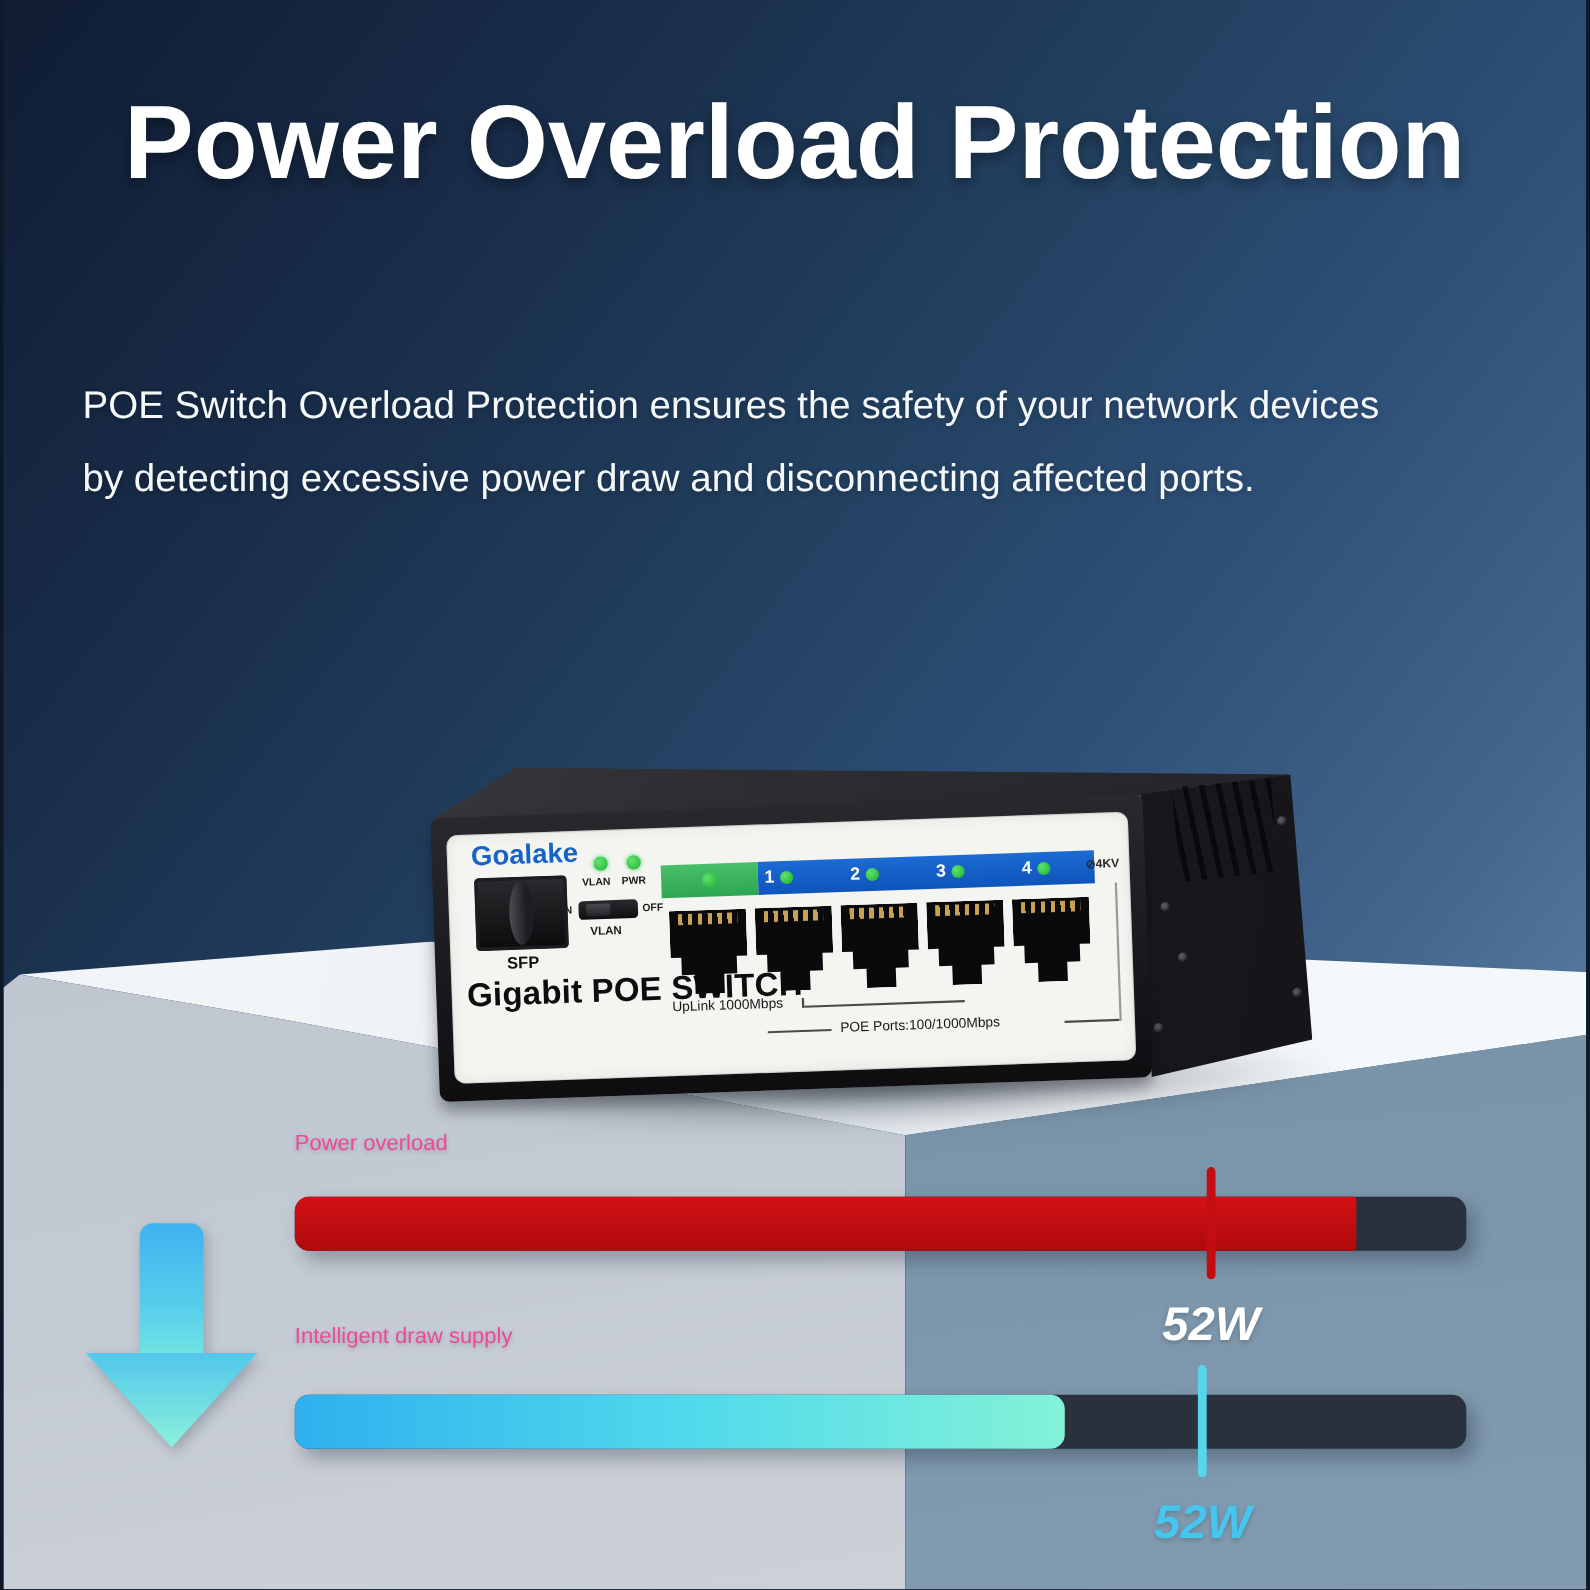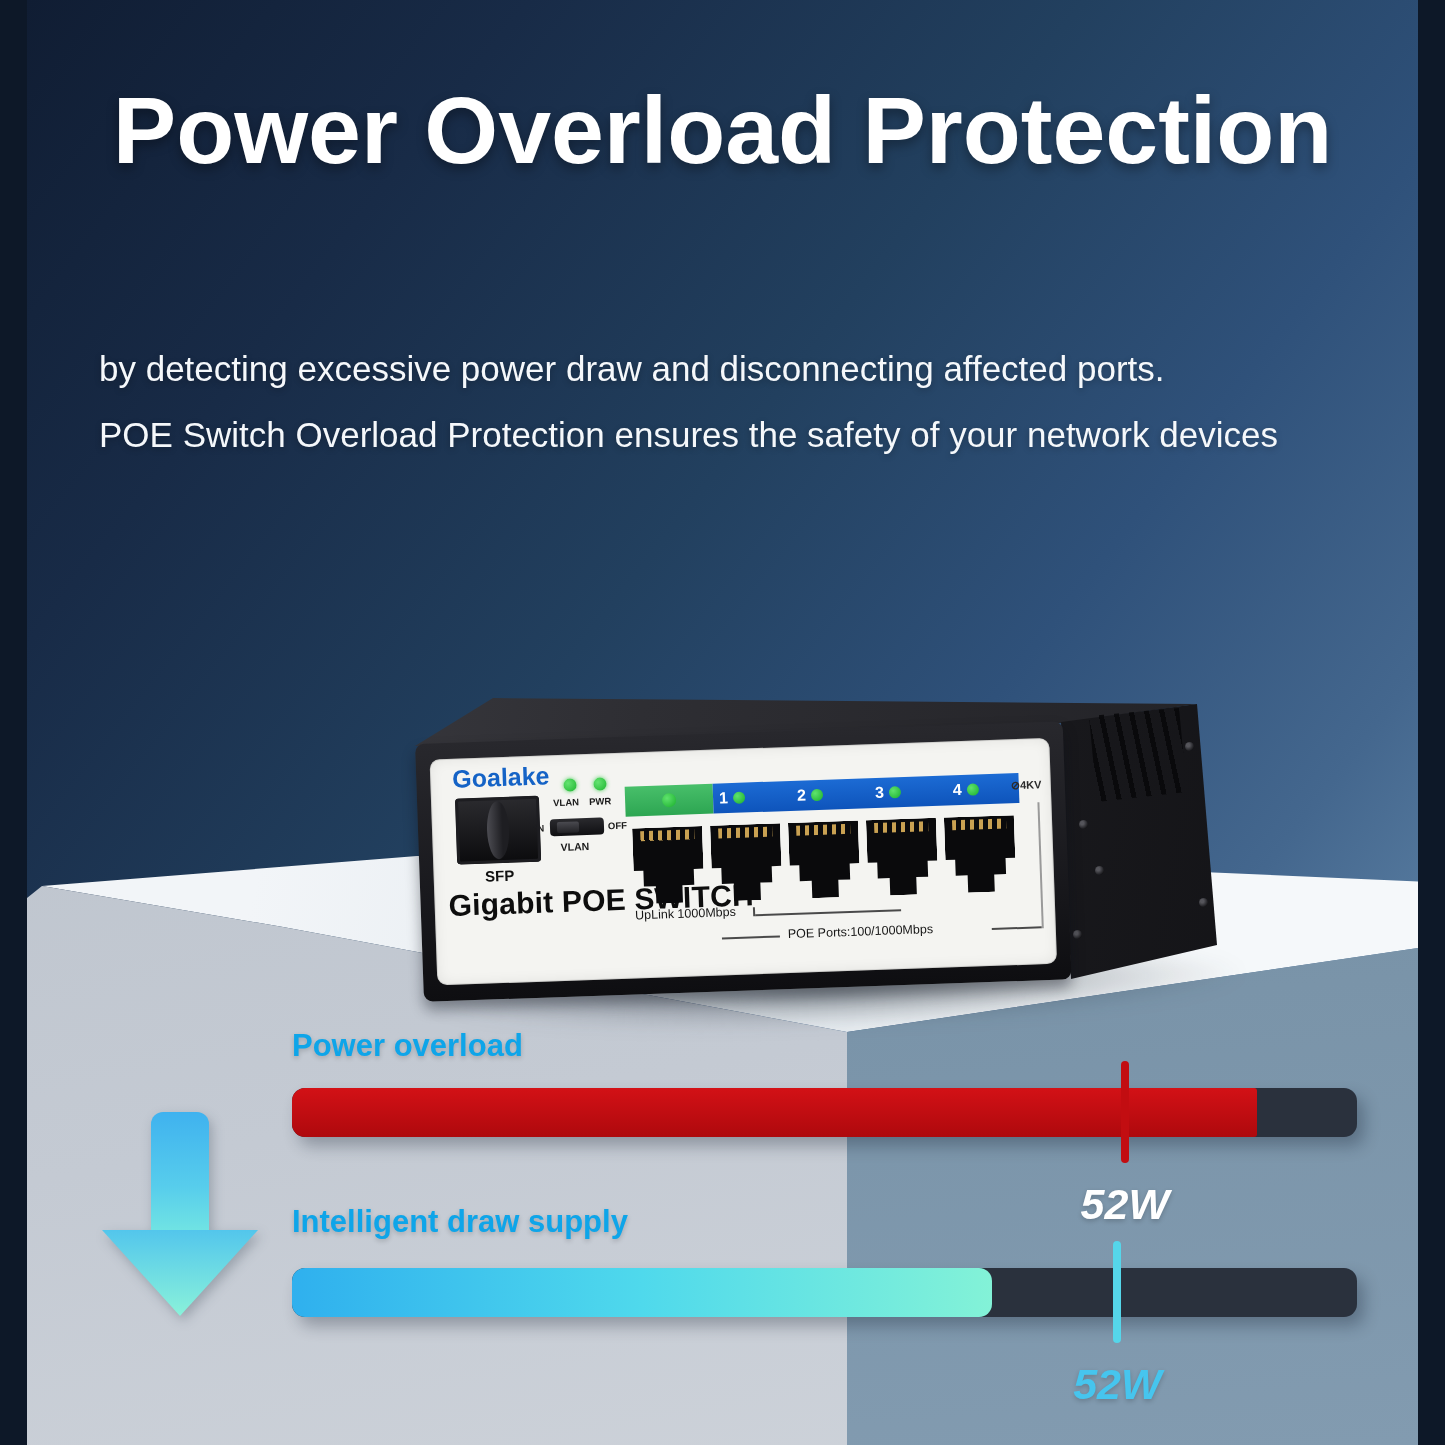--- a/index.html
+++ b/index.html
@@ -1,17 +1,17 @@
 <!DOCTYPE html>
 <html><head>
 <meta charset="utf-8">
 <style>
   html,body{margin:0;padding:0;background:#0d1828;}
   .canvas{position:relative;width:1391px;height:1445px;overflow:hidden;margin:0 auto;
-          font-family:"Liberation Sans",sans-serif;}
+          font-family:"Liberation Sans",sans-serif;padding-left:48px;}
 
   
   .sky{position:absolute;inset:0;
        background:linear-gradient(128deg,#101d33 0%,#182b47 20%,#22405f 42%,#2f517a 60%,#44678e 76%,#6f94b4 96%);}
   .ped-top{position:absolute;inset:0;
        background:linear-gradient(103deg,#f2f5f8 25%,#e3e9ee 55%,#f5f8fa 80%);
        clip-path:polygon(15px 886px,390px 856px,1175px 872px,1445px 884px,1445px 940px,820px 1032px,256px 927px);}
   .ped-left{position:absolute;inset:0;
        background:linear-gradient(170deg,#ccd2d9 0%,#bcc3cc 35%,#c4cad3 70%,#ced3da 100%);
        clip-path:polygon(0px 898px,15px 886px,256px 927px,820px 1032px,820px 1445px,0px 1445px);}
@@ -78,21 +78,21 @@
   .port{position:absolute;top:76px;width:70px;height:76px;background:#0a0a0c;
        clip-path:polygon(0% 0%,100% 0%,100% 56%,86% 56%,86% 77%,69% 77%,69% 100%,31% 100%,31% 77%,14% 77%,14% 56%,0% 56%);}
   .pins{position:absolute;top:3px;left:12%;width:76%;height:10px;
        background:repeating-linear-gradient(90deg,#c9a152 0px,#c9a152 4px,rgba(0,0,0,0) 4px,rgba(0,0,0,0) 9px);}
   .surge{position:absolute;left:580px;top:40px;font-size:11px;font-weight:700;color:#2b2b2b;}
   .cap-uplink{position:absolute;left:200px;top:156px;font-size:12.5px;color:#161616;font-weight:400;}
   .cap-poe{position:absolute;left:352px;top:180px;font-size:12.5px;color:#161616;}
   .thin-line{position:absolute;background:#4a4a4a;}
 
   
-  .bar-label{position:absolute;color:#0ea5e9;font-size:31px;font-weight:700;
+  .bar-label{position:absolute;color:#ec4899;font-size:20px;font-weight:400;
        text-shadow:0 2px 5px rgba(0,0,0,.2);}
   .bar-track{position:absolute;left:265px;width:1065px;height:49px;border-radius:13px;
        box-shadow:7px 9px 16px rgba(18,28,42,.3);font-style:italic;}
   .bar-fill{position:absolute;left:0;top:0;height:100%;border-radius:13px 3px 3px 13px;}
   .bar-fill.rounded{border-radius:13px;}
   .bar-marker{position:absolute;top:-27px;width:8px;height:102px;border-radius:4px;}
   .bar-value{position:absolute;top:92px;width:160px;text-align:center;
        font-size:43px;font-weight:700;text-shadow:0 2px 5px rgba(0,0,0,.2);}
 
   .arrow{position:absolute;left:75px;top:1112px;width:156px;height:202px;
@@ -108,22 +108,22 @@
 
 <div class="canvas">
 
   <div class="sky"></div>
   <div class="ped-top"></div>
   <div class="ped-left"></div>
   <div class="ped-right"></div>
 
   <div class="title">Power Overload Protection</div>
   <div class="desc">
+    <div>POE Switch Overload Protection ensures the safety of your network devices</div>
     <div>by detecting excessive power draw and disconnecting affected ports.</div>
-    <div>POE Switch Overload Protection ensures the safety of your network devices</div>
   </div>
 
   <div class="sw-shadow"></div>
   <div class="sw-top"></div>
   <div class="sw-side"></div>
   <div class="sw-vents"></div>
   <div class="screw" style="left:1052px;top:820px;"></div>
   <div class="screw" style="left:1068px;top:866px;"></div>
   <div class="screw" style="left:1046px;top:930px;"></div>
   <div class="screw" style="left:1172px;top:898px;"></div>

